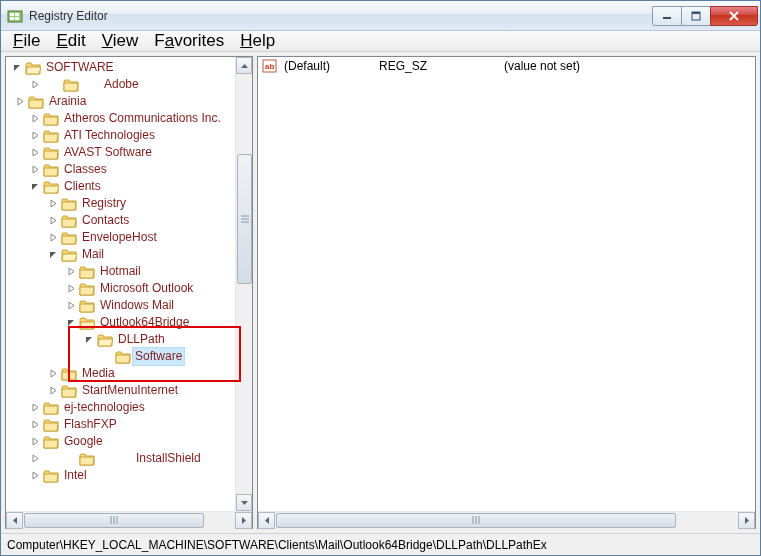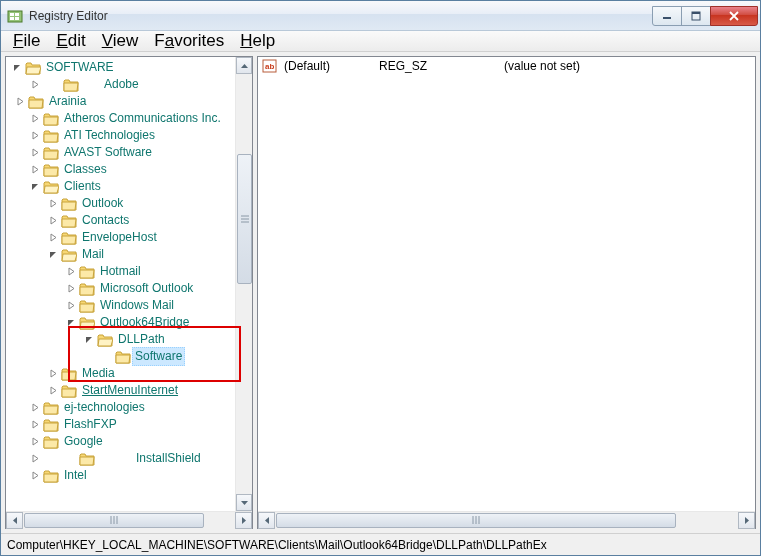--- a/index.html
+++ b/index.html
@@ -13,21 +13,21 @@
 .winbtn.min { border-radius: 0 0 0 3px; }
 .winbtn.close { border-radius: 0 0 3px 0; background: linear-gradient(to bottom, #e9838c, #d04b3f 45%, #c83420 46%, #d85a48); border-color: #a03028; width: 48px; }
 .winbtn svg { width: 12px; height: 10px; }
 .menubar { height: 21px; background: linear-gradient(to bottom, #fafafa, #ececec); border-bottom: 1px solid #d0d0d0; display: flex; align-items: center; padding: 0 4px; font-size: 17px; }
 .menuitem { padding: 2px 8px; cursor: pointer; }
 .menuitem u { text-decoration: underline; }
 .content { flex: 1; display: flex; padding: 4px; gap: 4px; background: #f0f0f0; overflow: hidden; }
 .panel { background: #fff; border: 1px solid #828790; position: relative; display: flex; flex-direction: column; }
 .panel.left { width: 248px; }
 .panel.right { flex: 1; }
-.tree { flex: 1; overflow: auto; padding: 2px 0; font-size: 12px; line-height: 17px; color: #0f766e; }
+.tree { flex: 1; overflow: auto; padding: 2px 0; font-size: 12px; line-height: 17px; color: #7f1d1d; }
 .tree-row { display: flex; align-items: center; white-space: nowrap; height: 17px; cursor: pointer; }
 .tree-row.selected .label { background: #cce8ff; border: 1px dotted #99d1ff; padding: 0 2px; margin-left: -3px; }
 .expander { width: 11px; height: 11px; margin: 0 2px 0 0; display: inline-flex; align-items: center; justify-content: center; flex-shrink: 0; }
 .expander svg { width: 9px; height: 9px; }
 .folder-icon { width: 16px; height: 14px; margin-right: 4px; flex-shrink: 0; }
 .label { padding: 0 1px; }
 .highlight-box { position: absolute; border: 2px solid #d00; pointer-events: none; }
 .listhdr { height: 23px; background: linear-gradient(to bottom, #fff, #f0f3f7); border-bottom: 1px solid #d8d8d8; display: flex; font-size: 12px; }
 .listhdr .col { padding: 3px 6px; border-right: 1px solid #e4e4e4; cursor: pointer; }
 .list { flex: 1; overflow: auto; }
@@ -190,21 +190,21 @@
           <div class="tree-row" style="padding-left: 42px;">
             <span class="expander">
               <svg viewBox="0 0 9 9">
                 <path d="M2 1 L7 4.5 L2 8 Z" fill="none" stroke="#888"></path>
               </svg>
             </span>
             <span class="folder-icon"><svg viewBox="0 0 16 14">
                 <path d="M1 3 L1 13 L15 13 L15 4 L7 4 L6 2 L2 2 Z" fill="#f7d774" stroke="#c8a33a"></path>
                 <path d="M1 5 L15 5 L14 13 L1 13 Z" fill="#fce9a8" stroke="#c8a33a"></path>
               </svg></span>
-            <span class="label">Outlook</span>
+            <span class="label">Registry</span>
           </div>
           <div class="tree-row" style="padding-left: 42px;">
             <span class="expander">
               <svg viewBox="0 0 9 9">
                 <path d="M2 1 L7 4.5 L2 8 Z" fill="none" stroke="#888"></path>
               </svg>
             </span>
             <span class="folder-icon"><svg viewBox="0 0 16 14">
                 <path d="M1 3 L1 13 L15 13 L15 4 L7 4 L6 2 L2 2 Z" fill="#f7d774" stroke="#c8a33a"></path>
                 <path d="M1 5 L15 5 L14 13 L1 13 Z" fill="#fce9a8" stroke="#c8a33a"></path>
@@ -308,21 +308,21 @@
               <svg viewBox="0 0 9 9">
                 <path d="M2 1 L7 4.5 L2 8 Z" fill="none" stroke="#888"></path>
               </svg>
             </span>
             <span class="folder-icon"><svg viewBox="0 0 16 14">
                 <path d="M1 3 L1 13 L15 13 L15 4 L7 4 L6 2 L2 2 Z" fill="#f7d774" stroke="#c8a33a"></path>
                 <path d="M1 5 L15 5 L14 13 L1 13 Z" fill="#fce9a8" stroke="#c8a33a"></path>
               </svg></span>
             <span class="label">Media</span>
           </div>
-          <div class="tree-row" style="padding-left: 42px; text-decoration: underline;">
+          <div class="tree-row" style="padding-left: 42px;">
             <span class="expander">
               <svg viewBox="0 0 9 9">
                 <path d="M2 1 L7 4.5 L2 8 Z" fill="none" stroke="#888"></path>
               </svg>
             </span>
             <span class="folder-icon"><svg viewBox="0 0 16 14">
                 <path d="M1 3 L1 13 L15 13 L15 4 L7 4 L6 2 L2 2 Z" fill="#f7d774" stroke="#c8a33a"></path>
                 <path d="M1 5 L15 5 L14 13 L1 13 Z" fill="#fce9a8" stroke="#c8a33a"></path>
               </svg></span>
             <span class="label">StartMenuInternet</span>

